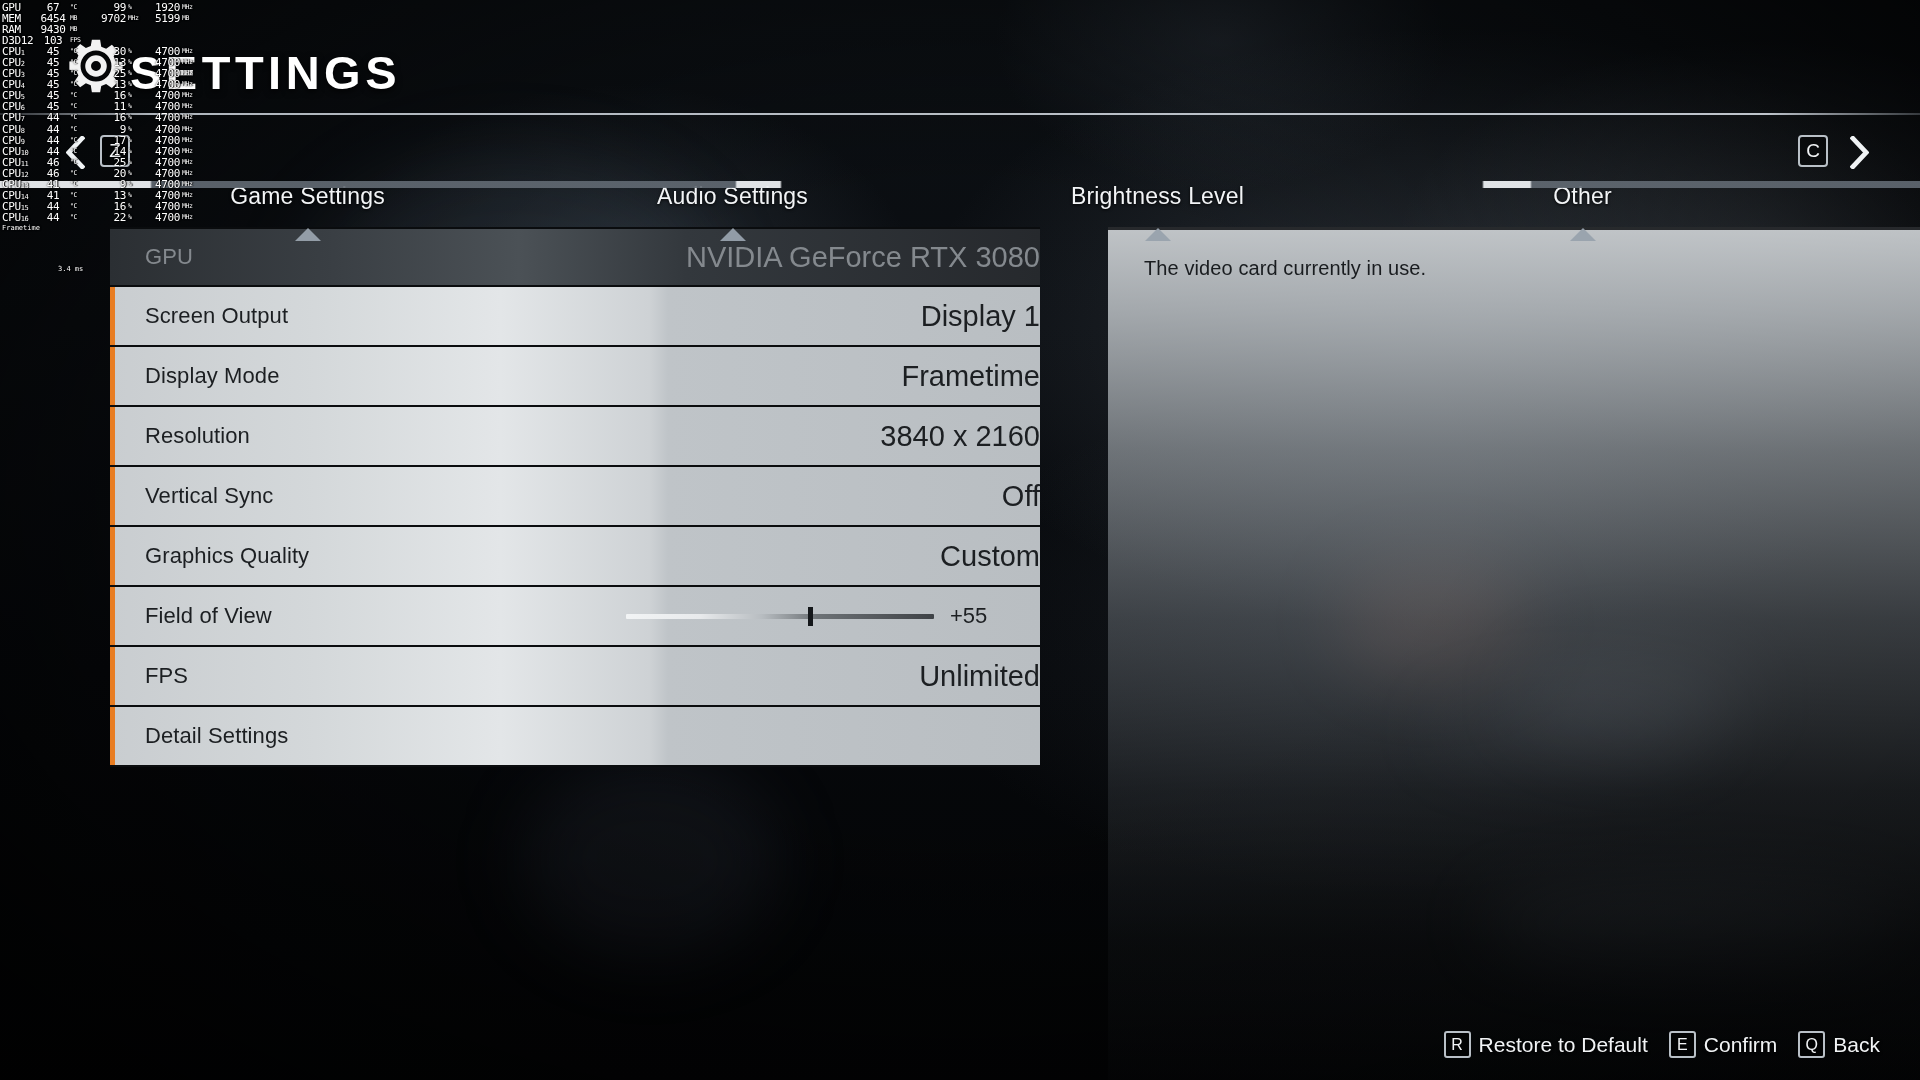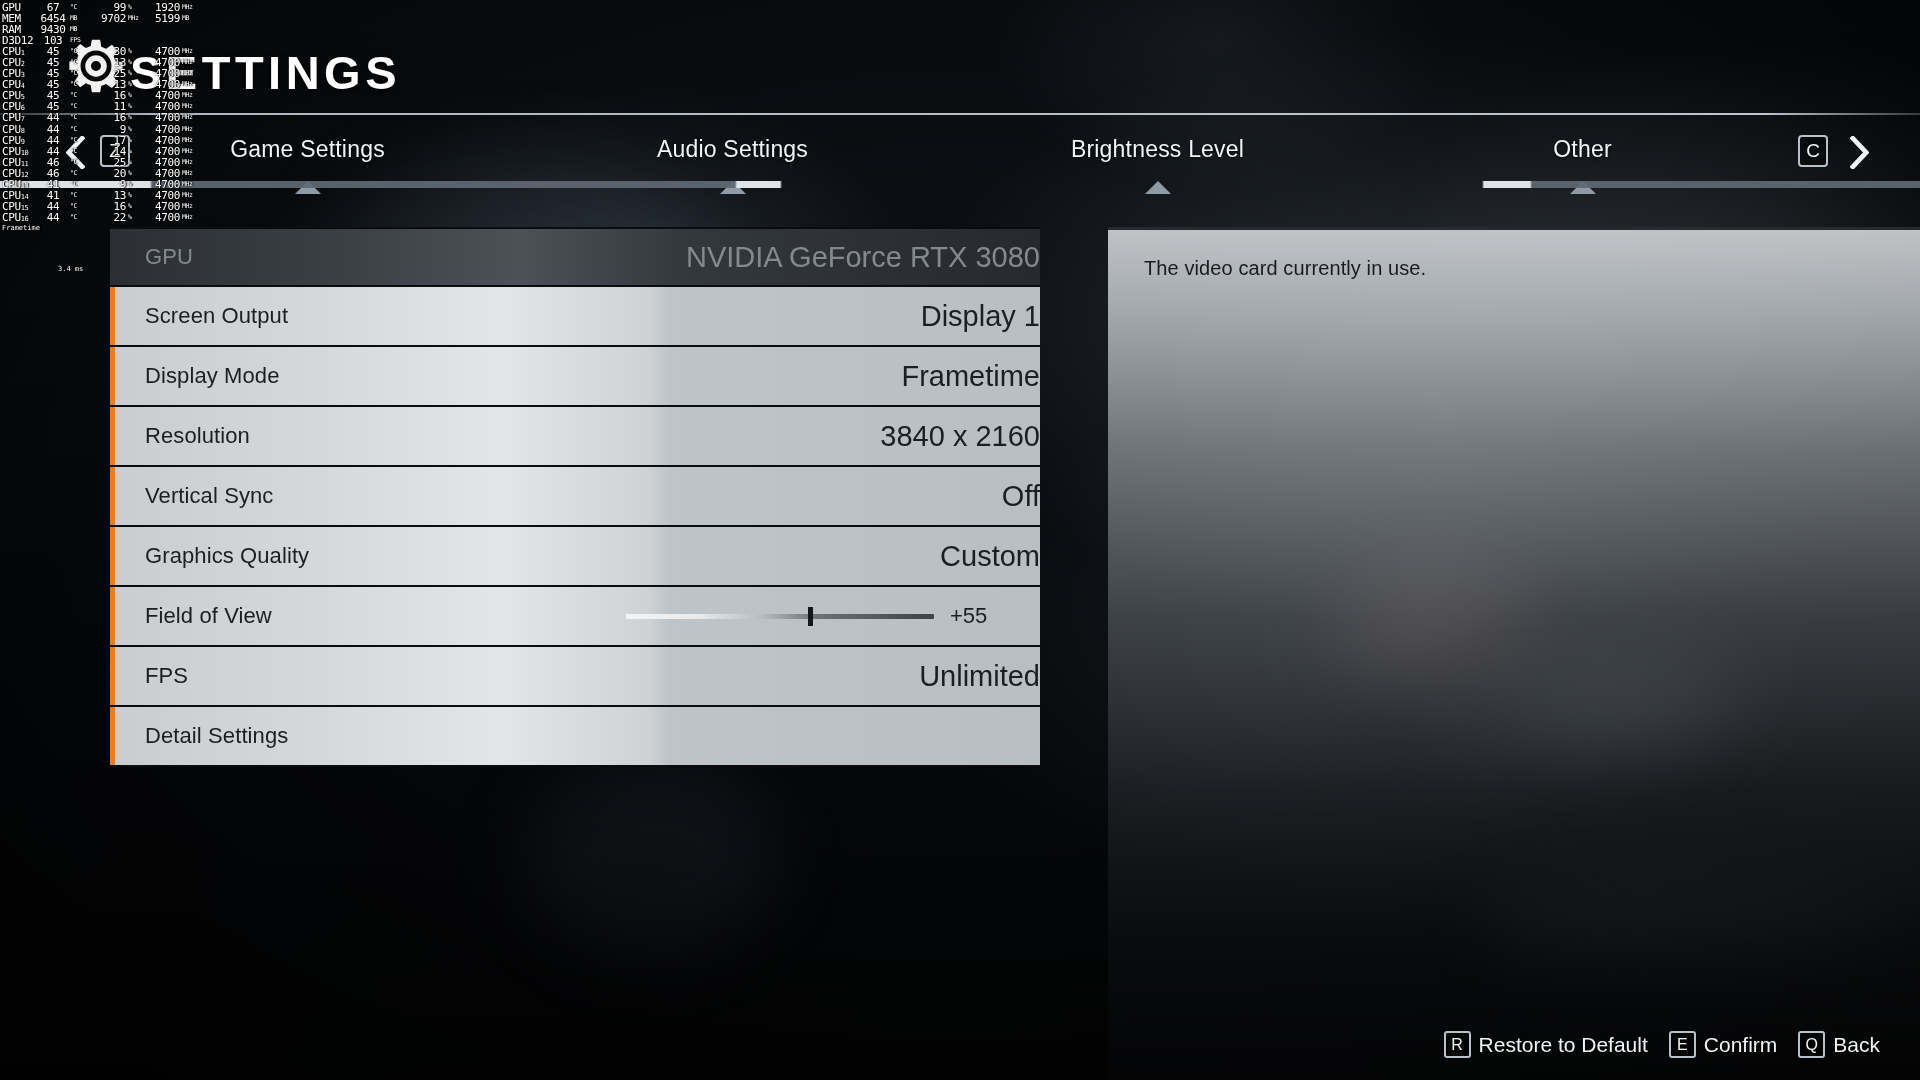--- a/index.html
+++ b/index.html
@@ -123,20 +123,21 @@
     flex: 1 1 0;
     display: flex;
     align-items: center;
     justify-content: center;
     height: 68px;
     color: #f2f4f6;
     font-size: 23px;
     letter-spacing: 0.2px;
     cursor: pointer;
     text-shadow: 0 1px 3px rgba(0,0,0,0.9);
+    margin-top: 47px;
   }
   .tab.active {
     background: linear-gradient(180deg, #6f7479 0%, #8e9398 14%, #c7cbcf 48%, #e9ecee 78%, #f4f6f7 100%);
     color: #1b1d20;
     text-shadow: none;
     font-weight: normal;
   }
   .tab .marker {
     position: absolute;
     left: 50%; bottom: -11px;

